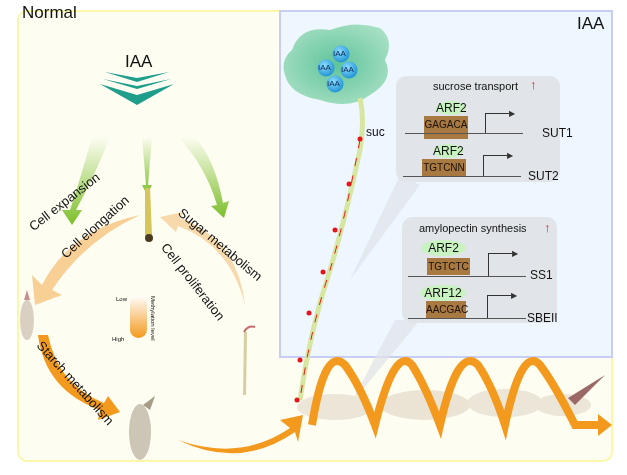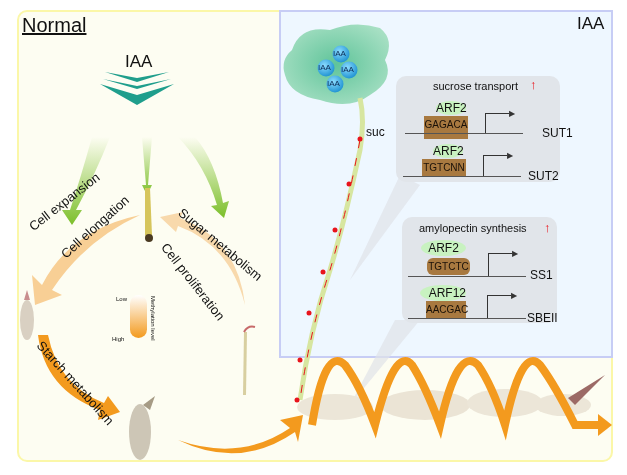--- a/index.html
+++ b/index.html
@@ -12,21 +12,21 @@
     .gene-name { position: absolute; font-size: 12px; color: #111; }
     .arf { position: absolute; background: #c8f2c0; border-radius: 50%; font-size: 12px; text-align: center; color: #111; }
     .motif { position: absolute; background: #a87940; font-size: 10px; color: #1a1108; text-align: center; }
   </style>
 </head>
 <body>
 
 <div class="panel-normal"></div>
 <div class="panel-iaa"></div>
 
-<div class="lbl" style="left:22px;top:14px;font-size:20px;text-decoration:underline;">Normal</div>
+<div class="lbl" style="left:22px;top:3px;font-size:17px;">Normal</div>
 <div class="lbl" style="left:577px;top:14px;font-size:17px;">IAA</div>
 <div class="lbl" style="left:125px;top:52px;font-size:17px;">IAA</div>
 
 <svg width="627" height="475">
   <defs>
     <linearGradient id="gfade" x1="0" y1="0" x2="0" y2="1">
       <stop offset="0" stop-color="#7cbf2a" stop-opacity="0"></stop>
       <stop offset="1" stop-color="#7cbf2a" stop-opacity="1"></stop>
     </linearGradient>
     <linearGradient id="meth" x1="0" y1="0" x2="0" y2="1">
@@ -139,28 +139,28 @@
 <div style="position:absolute;left:483px;top:155px;width:1px;height:21px;background:#333;"></div>
 <div style="position:absolute;left:483px;top:155px;width:24px;height:1px;background:#333;"></div>
 <div class="lbl" style="left:507px;top:151px;font-size:8px;color:#333;">▶</div>
 <div class="gene-name" style="left:528px;top:169px;">SUT2</div>
 
 <div class="box" style="left:402px;top:217px;width:155px;height:106px;"></div>
 <div class="lbl" style="left:419px;top:222px;font-size:11px;">amylopectin  synthesis</div>
 <div class="lbl" style="left:544px;top:220px;font-size:13px;color:#e8141c;">↑</div>
 
 <div class="arf" style="left:421px;top:240px;width:45px;height:16px;line-height:16px;">ARF2</div>
-<div class="motif" style="left:427px;top:258px;width:43px;height:17px;line-height:17px;border-radius:6px;">TGTCTC</div>
+<div class="motif" style="left:427px;top:258px;width:43px;height:17px;line-height:17px;">TGTCTC</div>
 <div style="position:absolute;left:408px;top:276px;width:118px;height:1px;background:#555;"></div>
 <div style="position:absolute;left:488px;top:253px;width:1px;height:23px;background:#333;"></div>
 <div style="position:absolute;left:488px;top:253px;width:24px;height:1px;background:#333;"></div>
 <div class="lbl" style="left:512px;top:249px;font-size:8px;color:#333;">▶</div>
 <div class="gene-name" style="left:530px;top:268px;">SS1</div>
 
-<div class="arf" style="left:420px;top:285px;width:46px;height:16px;line-height:16px;text-align:right;">ARF12</div>
+<div class="arf" style="left:420px;top:285px;width:46px;height:16px;line-height:16px;">ARF12</div>
 <div class="motif" style="left:426px;top:301px;width:40px;height:17px;line-height:17px;">AACGAC</div>
 <div style="position:absolute;left:408px;top:318px;width:118px;height:1px;background:#555;"></div>
 <div style="position:absolute;left:487px;top:295px;width:1px;height:23px;background:#333;"></div>
 <div style="position:absolute;left:487px;top:295px;width:24px;height:1px;background:#333;"></div>
 <div class="lbl" style="left:511px;top:291px;font-size:8px;color:#333;">▶</div>
 <div class="gene-name" style="left:527px;top:311px;">SBEII</div>
 
 <div class="lbl" style="left:26px;top:222px;font-size:13px;transform:rotate(-38deg);transform-origin:left top;">Cell expansion</div>
 <div class="lbl" style="left:58px;top:250px;font-size:13px;transform:rotate(-42deg);transform-origin:left top;">Cell elongation</div>
 <div class="lbl" style="left:185px;top:205px;font-size:13px;transform:rotate(40deg);transform-origin:left top;">Sugar metabolism</div>

